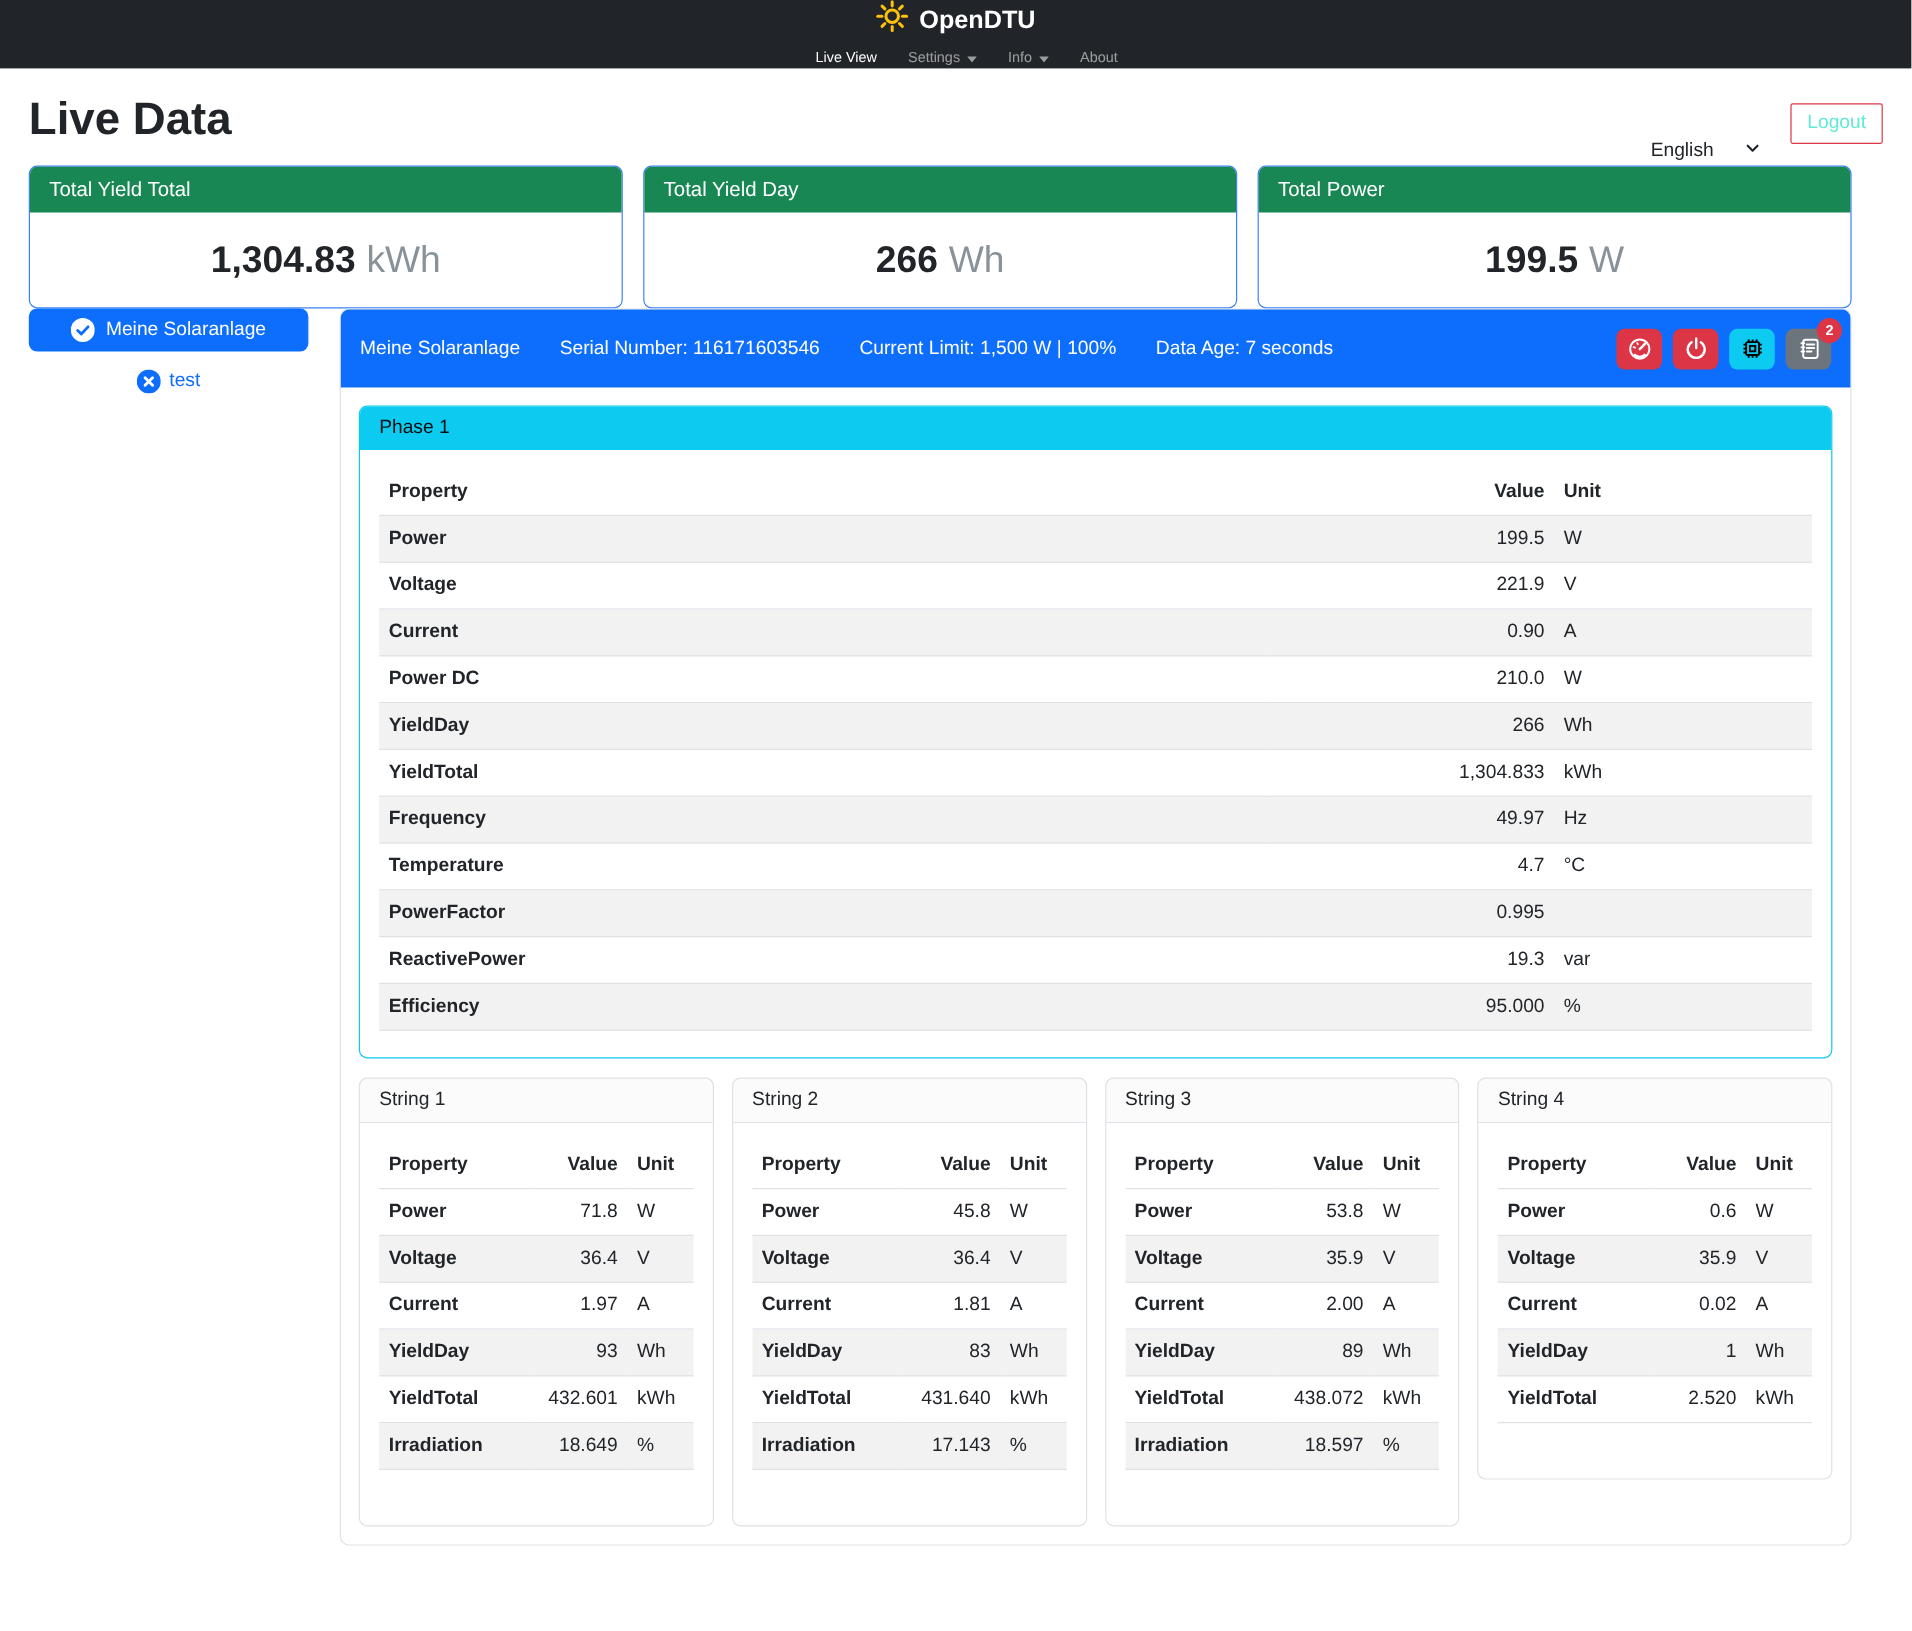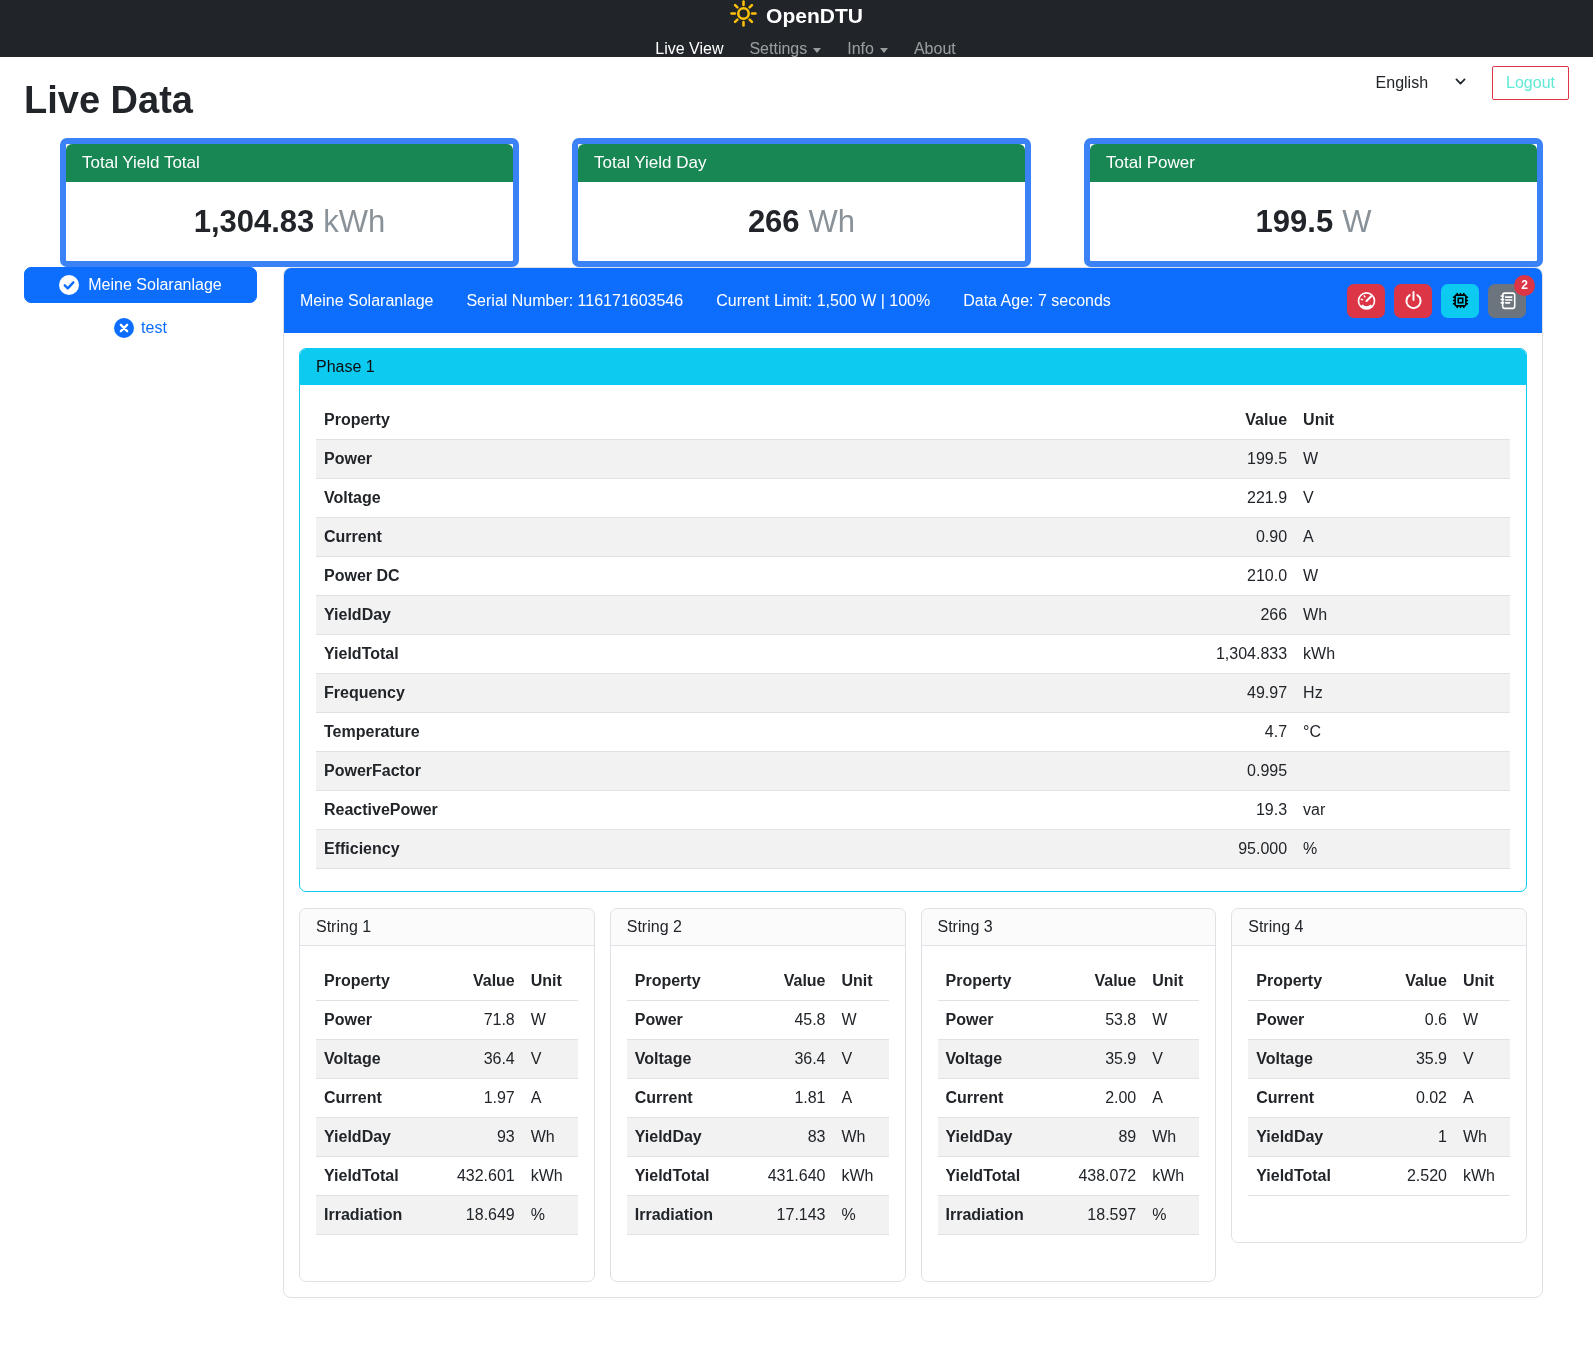--- a/index.html
+++ b/index.html
@@ -14,45 +14,45 @@
   
   .navbar {
     background:#212529; height:57px;
     display:flex; align-items:center;
     padding:0 24px;
     flex-direction:column;
   }
   .brand { display:flex; align-items:center; gap:9px; color:#fff; font-size:21px; font-weight:700; cursor:pointer; }
   .nav-links { display:flex; align-items:center; margin-left:18px; }
   .nav-link {
-    color:rgba(255,255,255,.55); font-size:16px; padding:8px 13px;
+    color:rgba(255,255,255,.55); font-size:12px; padding:8px 13px;
     display:flex; align-items:center; gap:6px; cursor:pointer; text-decoration:none;
   }
   .nav-link.active { color:#fff; }
   .caret {
     width:0; height:0; border-left:4.5px solid transparent;
     border-right:4.5px solid transparent; border-top:5px solid currentColor;
     display:inline-block; margin-top:2px;
   }
   .navbar-right { margin-left:auto; display:flex; align-items:center; gap:12px; }
   .lang-select {
     background:#fff; color:#212529; border:1px solid #fff; border-radius:7px;
-    padding:7px 12px; font-size:16px; display:flex; align-items:center; gap:26px; cursor:pointer;
+    padding:7px 12px; font-size:16px; display:flex; align-items:center; gap:26px; cursor:pointer;margin-top:46px;
   }
   .logout-btn {
     background:transparent; color:#5eead4; border:1px solid #dc3545;
     border-radius:2px; padding:7px 13px; font-size:16px; cursor:pointer;
   }
 
   
   .container { padding:8px 50px 0 24px; }
   .page-title { font-size:38px; font-weight:700; margin:14px 0 16px; letter-spacing:0; }
 
   .summary-row { display:flex; gap:17px; }
-  .scard { flex:1; border:6px solid #3b82f6; border-radius:7px; background:#fff;margin-left:36px; }
+  .scard { flex:1; border:1px solid #3b82f6; border-radius:7px; background:#fff; }
   .scard-header {
     background:#198754; color:#fff; font-size:17px;
     padding:9px 16px; border-radius:6px 6px 0 0;
   }
   .scard-body { padding:21px 16px; text-align:center; font-size:31px; line-height:1.2; }
   .scard-value { font-weight:700; }
   .scard-unit { color:#8a9299; font-weight:400; margin-left:9px; }
 
   .layout-row { display:flex; gap:26px; align-items:flex-start; }
 

